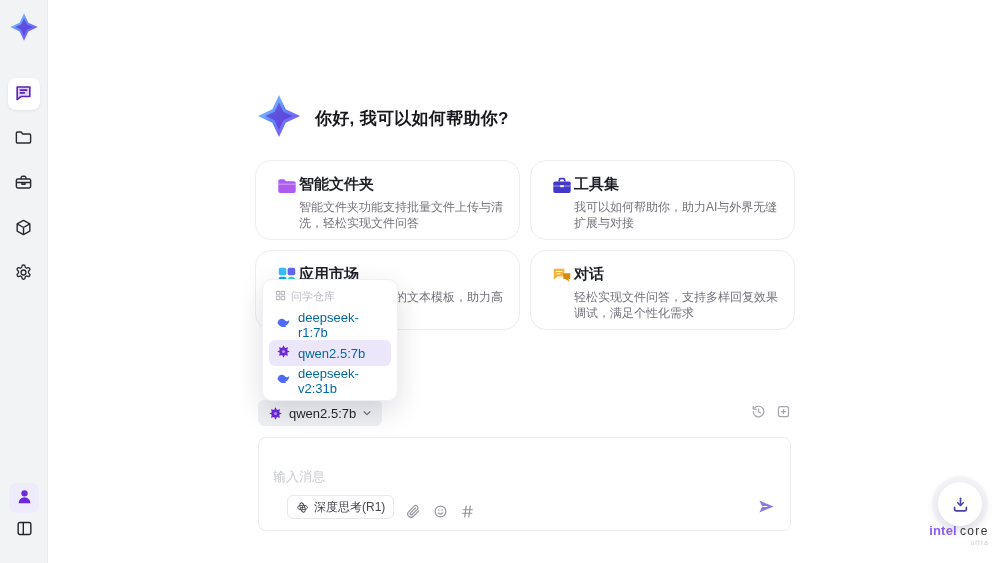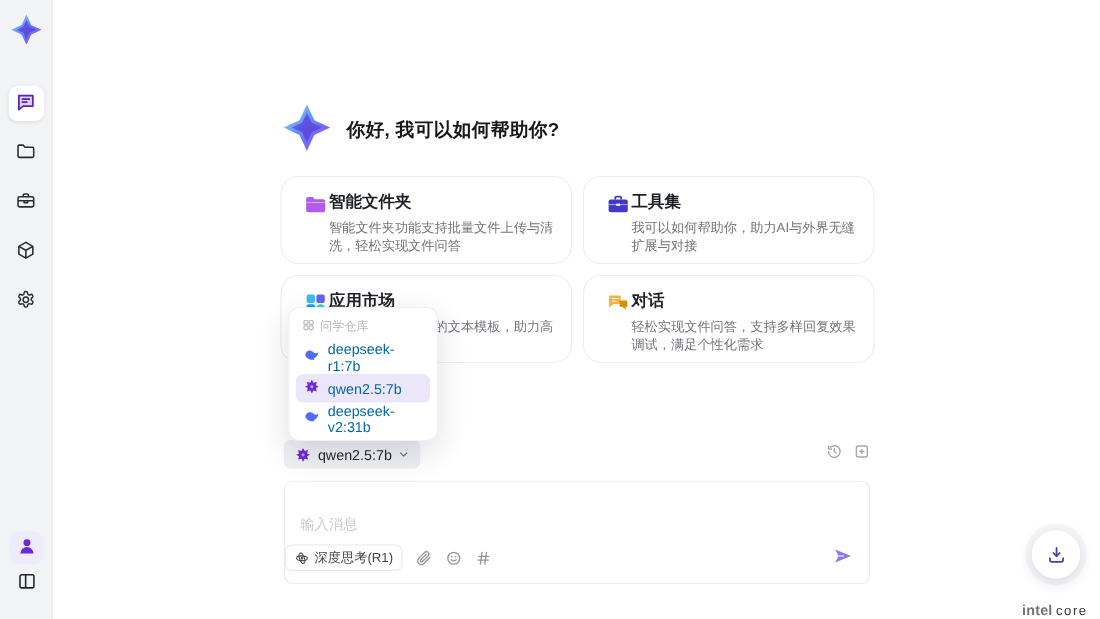--- a/index.html
+++ b/index.html
@@ -60,39 +60,39 @@
   .row-icons { margin-left:auto; display:flex; gap:10px; }
   .row-icons svg { width:15px; height:15px; cursor:pointer; }
 
   
   .composer { position:absolute; left:258px; top:437px; width:533px; height:94px;
               background:#fff; border:1px solid #ebebf0; border-radius:8px; }
   .composer textarea { position:absolute; left:14px; top:10px; width:500px; height:40px;
               border:none; outline:none; resize:none; font-size:13px; background:transparent;
               font-family:inherit; color:#3a3a42;margin-top:20px; }
   .composer textarea::placeholder { color:#c9cbd2; }
-  .composer-bar { position:absolute; left:0; right:14px; bottom:11px; height:24px;
-              display:flex; align-items:center; gap:12px; }
+  .composer-bar { position:absolute; left:28px; right:14px; bottom:11px; height:24px;
+              display:flex; align-items:flex-end; gap:12px; }
   .think-pill { display:flex; align-items:center; gap:5px; height:24px; padding:0 8px;
               background:#fff; border:1px solid #e7e7ec; border-radius:6px;
               font-size:12px; color:#46464e; cursor:pointer; font-family:inherit; }
   .think-pill svg { width:13px; height:13px; }
   .bar-icon { width:15px; height:15px; cursor:pointer; }
   .send-btn { margin-left:auto; background:none; border:none; cursor:pointer; padding:0; }
   .send-btn svg { width:19px; height:19px; }
 
   
   .fab { position:absolute; left:938px; top:482px; width:44px; height:44px; border-radius:50%;
          background:#fff; border:none; cursor:pointer;
          box-shadow:0 3px 14px rgba(30,30,70,.16), 0 0 0 6px rgba(245,245,250,.7);
          display:flex; align-items:center; justify-content:center; z-index:6; }
   .fab svg { width:19px; height:19px; }
   .intel { position:absolute; left:927px; top:523px; width:64px; text-align:center; z-index:6; }
   .intel-line { display:flex; align-items:baseline; justify-content:center; gap:3px; }
-  .intel-word { font-size:13px; font-weight:600; color:#737373; letter-spacing:.2px;margin-top:24px; }
+  .intel-word { font-size:13px; font-weight:600; color:#8b5cf6; letter-spacing:.2px; }
   .core-word  { font-size:12px; font-weight:400; color:#353538; letter-spacing:1.4px; }
   .ultra-word { display:block; text-align:right; font-size:7px; color:#cfcfd4;
                 letter-spacing:1px; margin-top:1px; padding-right:2px; }
 </style>
 </head>
 <body>
 
 <div class="page">
 
   <aside class="sidebar">

